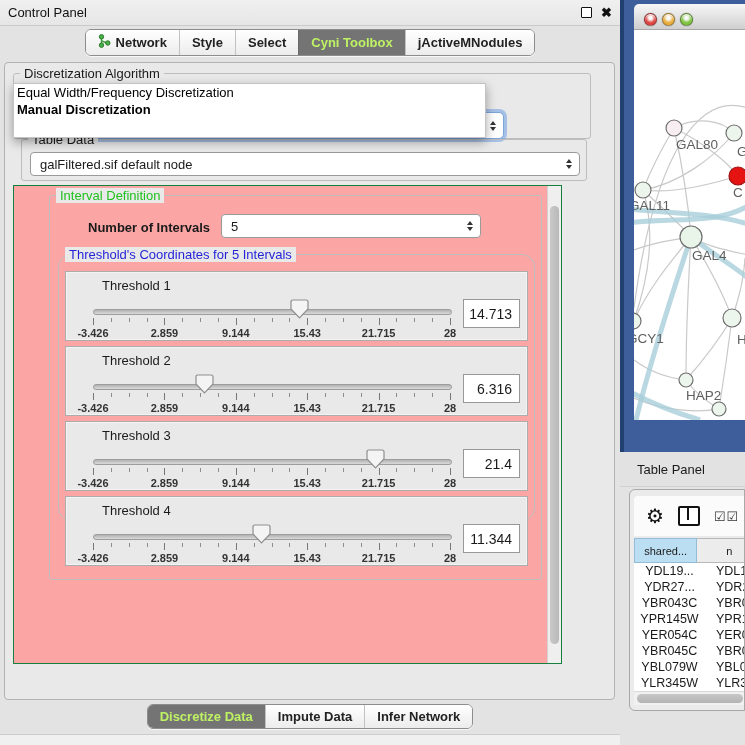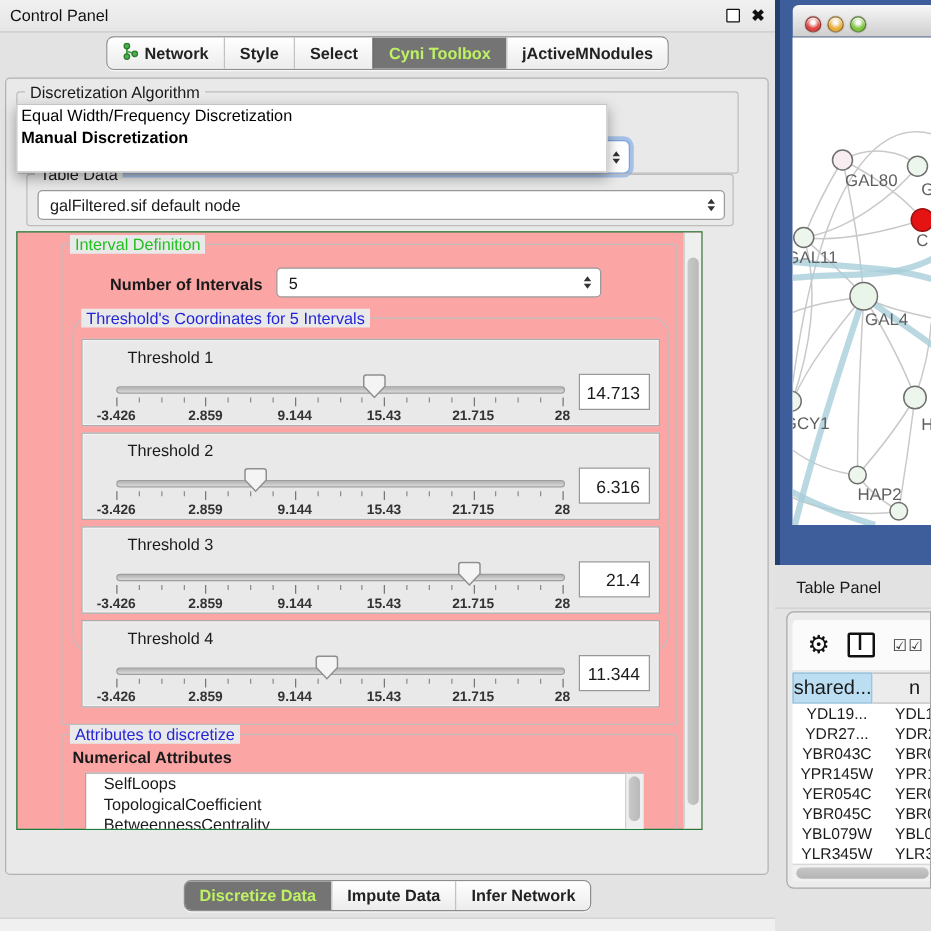--- a/index.html
+++ b/index.html
@@ -83,21 +83,21 @@
     border-bottom:1px solid #d0d0d0;display:flex;align-items:center;padding-left:17px;box-sizing:border-box;}
   #tableBox{position:absolute;left:629px;top:489px;width:116px;height:222px;background:#ebebeb;
     border:1px solid #a8a8a8;border-radius:6px 0 0 6px;box-sizing:border-box;overflow:hidden;}
   #tbToolbar{position:absolute;left:4px;top:6px;width:112px;height:40px;background:#fbfbfb;border-radius:4px 0 0 0;
     display:flex;align-items:center;gap:14px;padding-left:12px;box-sizing:border-box;}
   .gear-ic{font-size:20px;color:#111;line-height:20px;}
   .colsplit-ic{width:18px;height:16px;border:2px solid #111;border-radius:2px;position:relative;background:#fff;}
   .colsplit-ic::after{content:"";position:absolute;left:7px;top:0;width:2px;height:12px;background:#111;}
   .chk-ic{font-size:13px;color:#333;letter-spacing:1px;}
   #tbHeader{position:absolute;left:4px;top:48px;width:120px;height:25px;display:flex;}
-  .hcell{box-sizing:border-box;font-size:16px;display:flex;align-items:center;justify-content:center;}
+  .hcell{box-sizing:border-box;font-size:11px;display:flex;align-items:center;justify-content:center;}
   .hcell.sel{width:71px;background:#bcdef2;border:1px solid #93bdd6;}
   .hcell.plain{width:60px;background:#ececec;border:1px solid #b9b9b9;border-left:none;justify-content:flex-start;padding-left:29px;}
   #tbRows{position:absolute;left:4px;top:73px;width:120px;height:128px;background:#fff;overflow:hidden;}
   .trow{display:flex;height:16px;align-items:center;}
   .c1{width:71px;text-align:center;font-size:12.5px;}
   .c2{width:49px;padding-left:11px;font-size:12.5px;box-sizing:border-box;}
   #hscroll{position:absolute;left:4px;top:201px;width:120px;height:13px;background:#f1f1f1;border-top:1px solid #d8d8d8;}
   #hthumb{position:absolute;left:3px;top:2px;width:106px;height:9px;background:linear-gradient(#c7c7c7,#b4b4b4);border-radius:5px;}
   svg text{font-family:"Liberation Sans",sans-serif;}
 </style>
@@ -351,32 +351,20 @@
                   <span style="left: 60%;">15.43</span>
                   <span style="left: 80%;">21.715</span>
                   <span style="left: 100%;">28</span>
                 </div>
     <div class="tvalue">11.344</div>
   </div>
 </div>
         </div>
       </div>
 
-      <div class="group" style="left:35px;top:401px;width:493px;height:110px;">
-        <span class="gtitle blue">Attributes to discretize</span>
-        <span style="position:absolute;left:8px;top:10px;font-weight:bold;">Numerical Attributes</span>
-        <div id="attrList">
-            <div class="li">SelfLoops</div>
-            <div class="li">TopologicalCoefficient</div>
-            <div class="li">BetweennessCentrality</div>
-          </div>
-        <div class="vtrack" style="left:450px;top:31px;width:14px;height:60px;">
-          <div class="vthumb" style="top:2px;height:36px;"></div>
-        </div>
-      </div>
 
       <div class="vtrack" style="left:533px;top:0;width:14px;height:477px;">
         <div class="vthumb" style="top:20px;height:438px;"></div>
       </div>
     </div>
 
   </div>
 
   <div class="seg-row" style="top:704px;">
     <div class="seg-control" id="bottomTabs">

